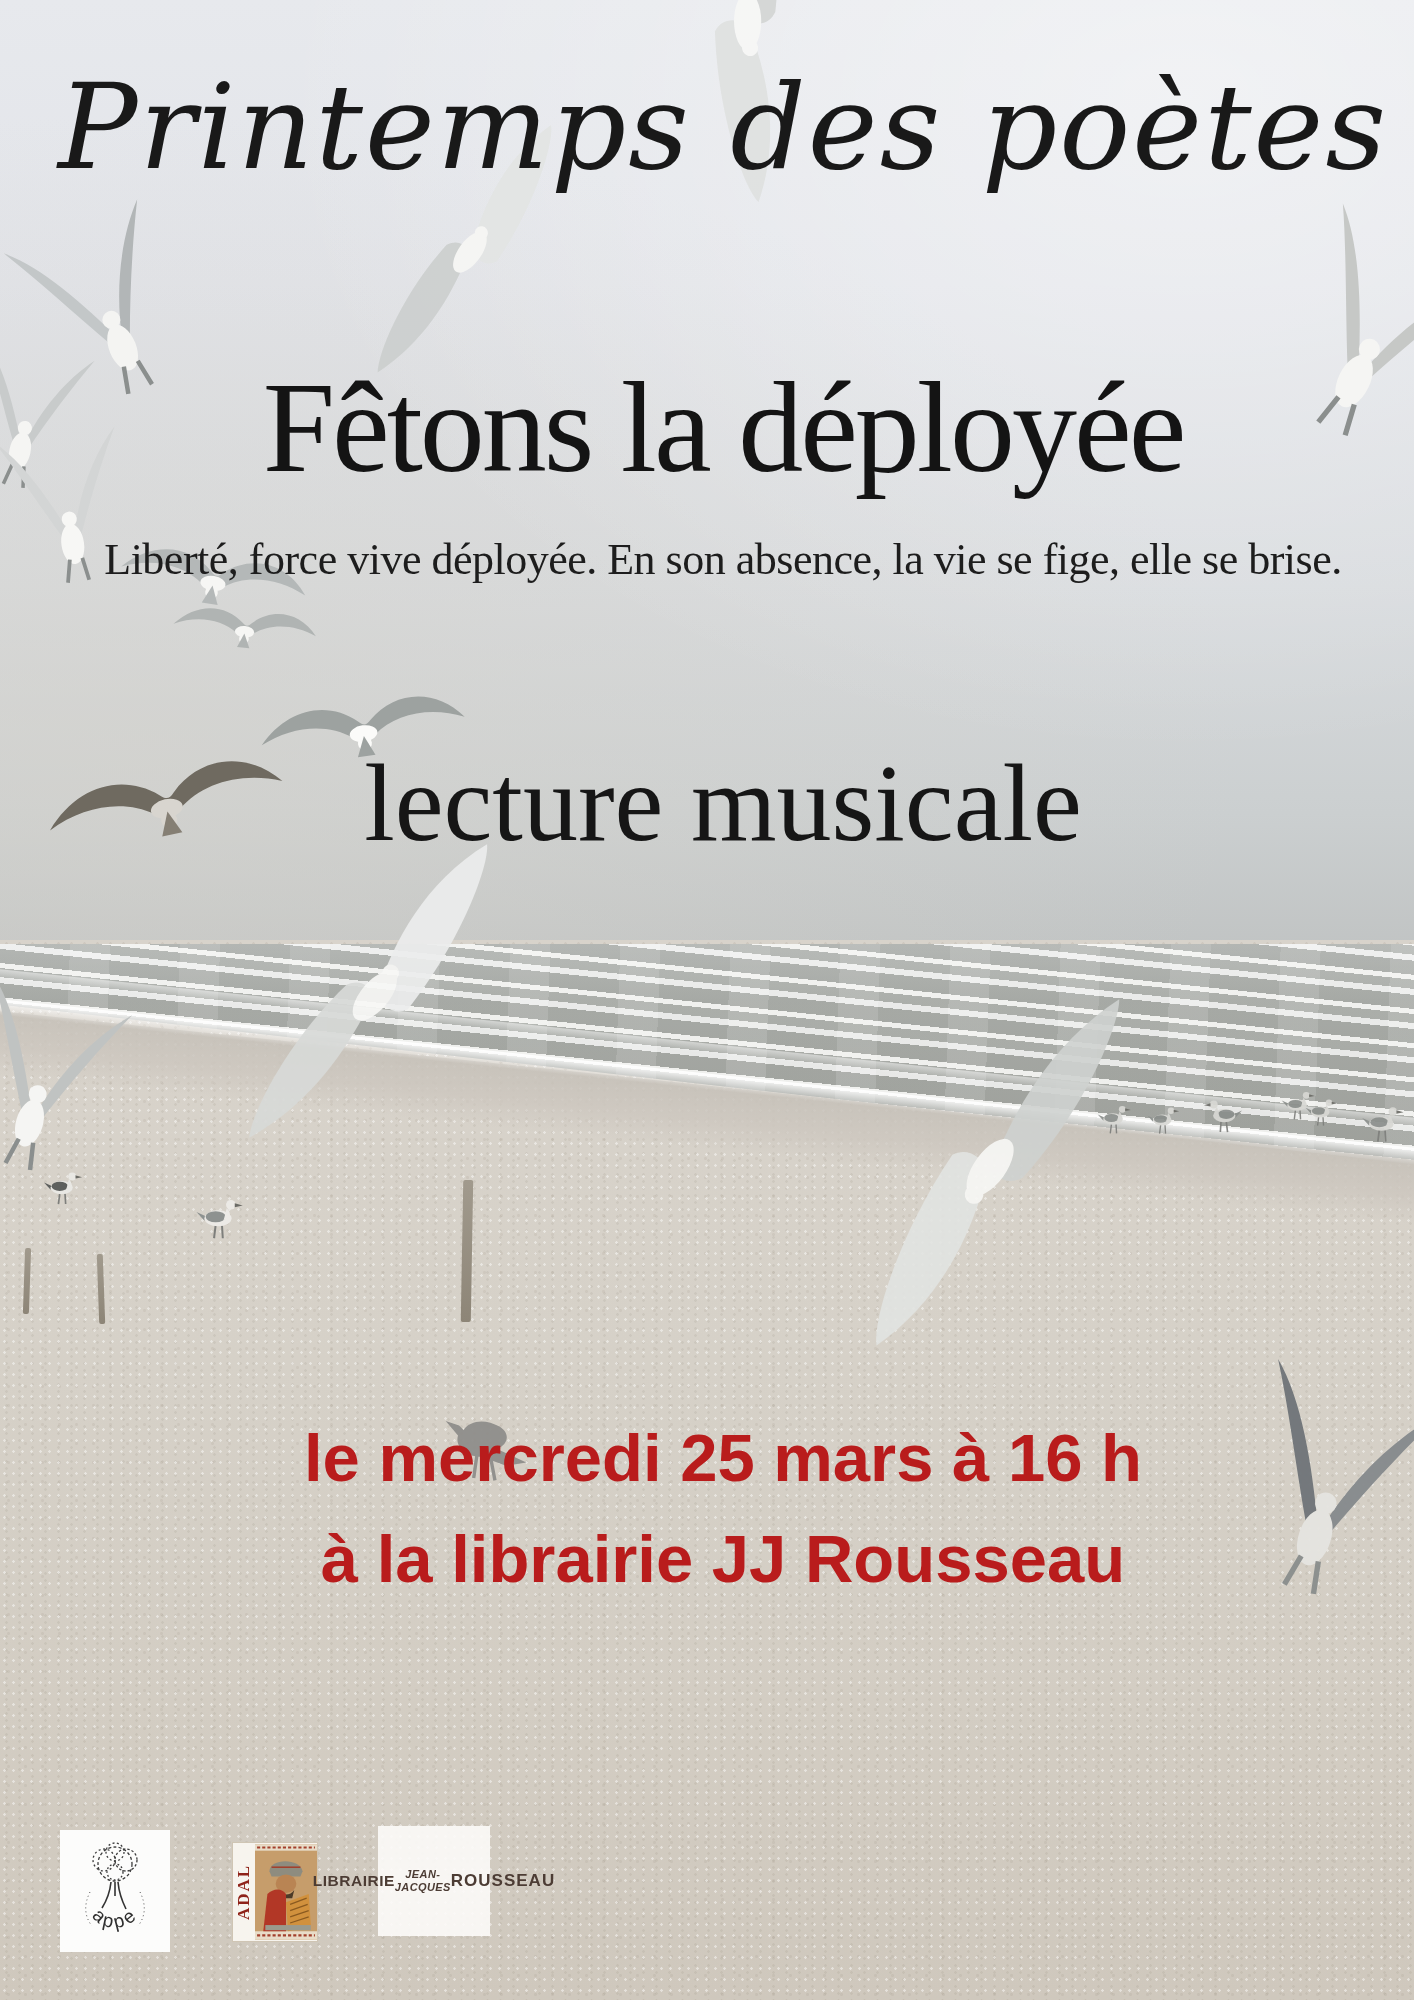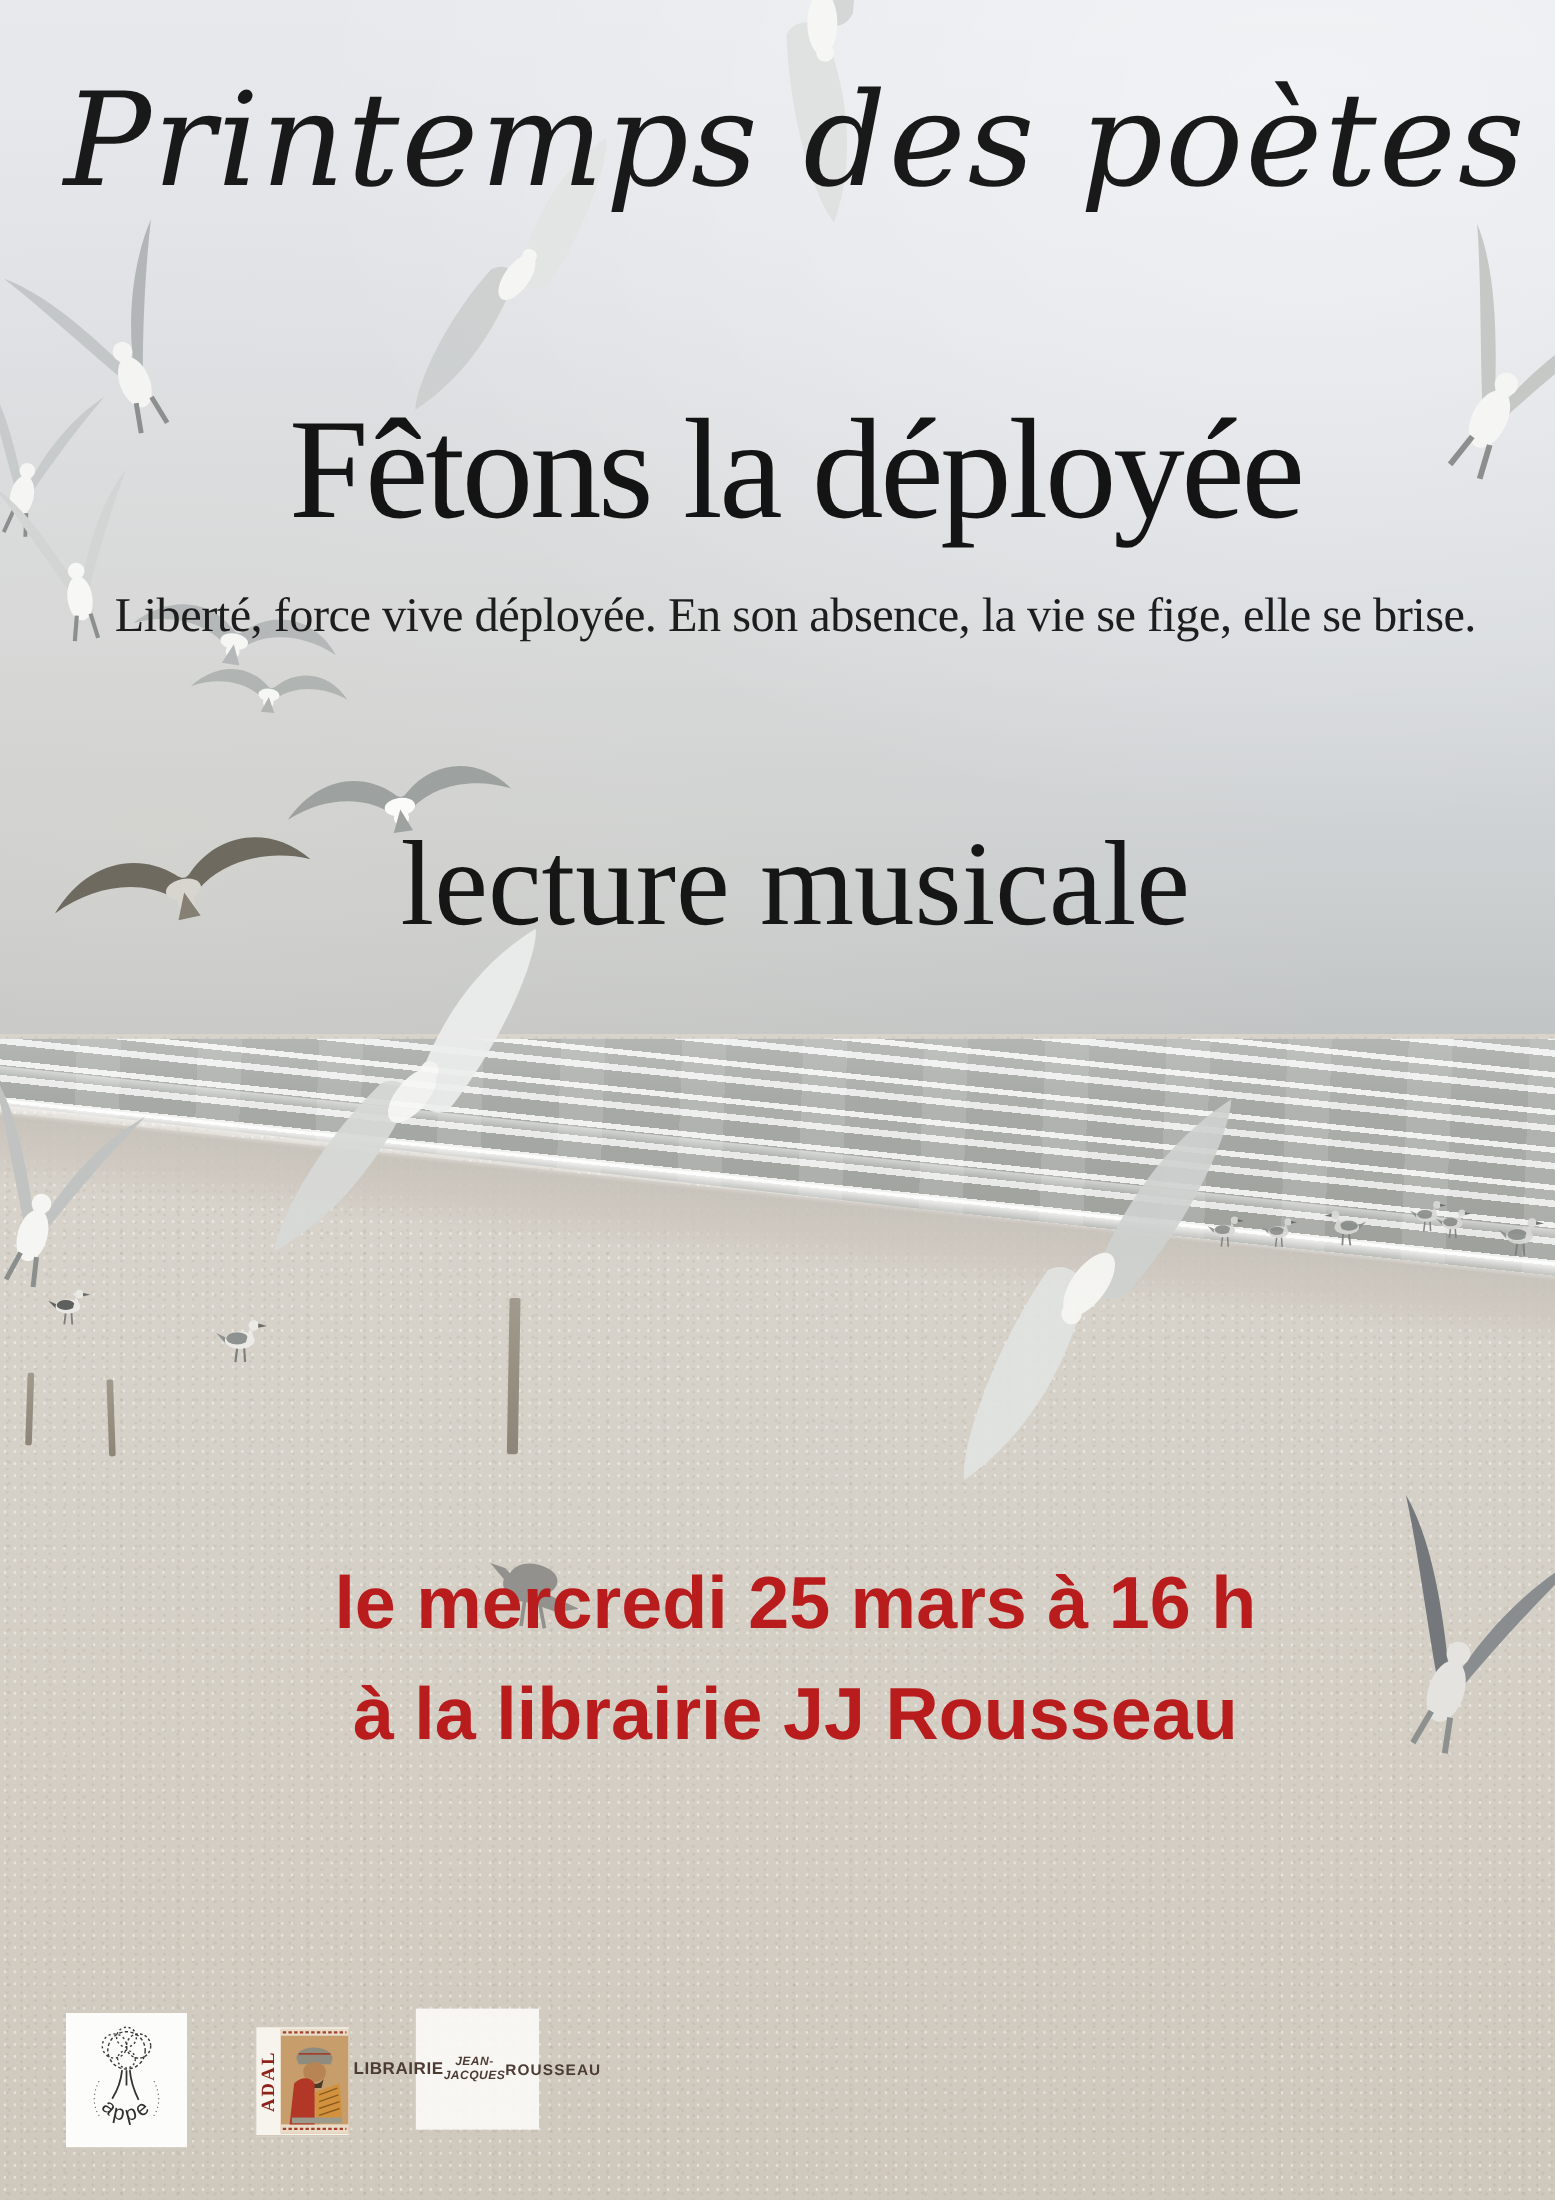--- a/index.html
+++ b/index.html
@@ -63,21 +63,21 @@
   .adal-left{width:22px;position:relative;}
   .adal-vert{position:absolute;left:50%;top:50%;transform:translate(-50%,-50%) rotate(-90deg);
              font-family:"Liberation Serif",serif;font-weight:700;font-size:17px;
              letter-spacing:2px;color:#8f2218;white-space:nowrap;}
   .adal-right{flex:1;}
   .logo-lib{left:378px;top:1826px;width:112px;height:110px;background:rgba(252,251,248,.9);
             display:flex;align-items:center;justify-content:center;
             font-family:"Liberation Sans",sans-serif;color:#4c3c34;text-align:center;}
   .lib1{font-size:15.5px;font-weight:700;letter-spacing:.5px;line-height:1.15;}
   .lib2{font-size:11px;font-weight:700;letter-spacing:.4px;line-height:1.2;font-style:italic;}
-  .lib3{font-size:14px;font-weight:700;letter-spacing:1px;line-height:1.15;}
+  .lib3{font-size:17px;font-weight:700;letter-spacing:1px;line-height:1.15;}
 </style>
 </head>
 <body>
 
 <svg width="0" height="0" style="position:absolute" aria-hidden="true">
   <defs>
     <symbol id="g-vee" viewBox="0 0 100 132">
       <path style="fill:var(--w,#b9bdbd)" d="M46 92 C30 62 16 32 2 8 C22 26 38 58 52 90 Z"></path>
       <path style="fill:var(--w2,var(--w,#a9adad))" d="M54 90 C62 58 78 28 98 8 C84 34 70 64 58 94 Z"></path>
       <ellipse style="fill:var(--b,#f5f5f3)" cx="52" cy="96" rx="9" ry="16"></ellipse>

